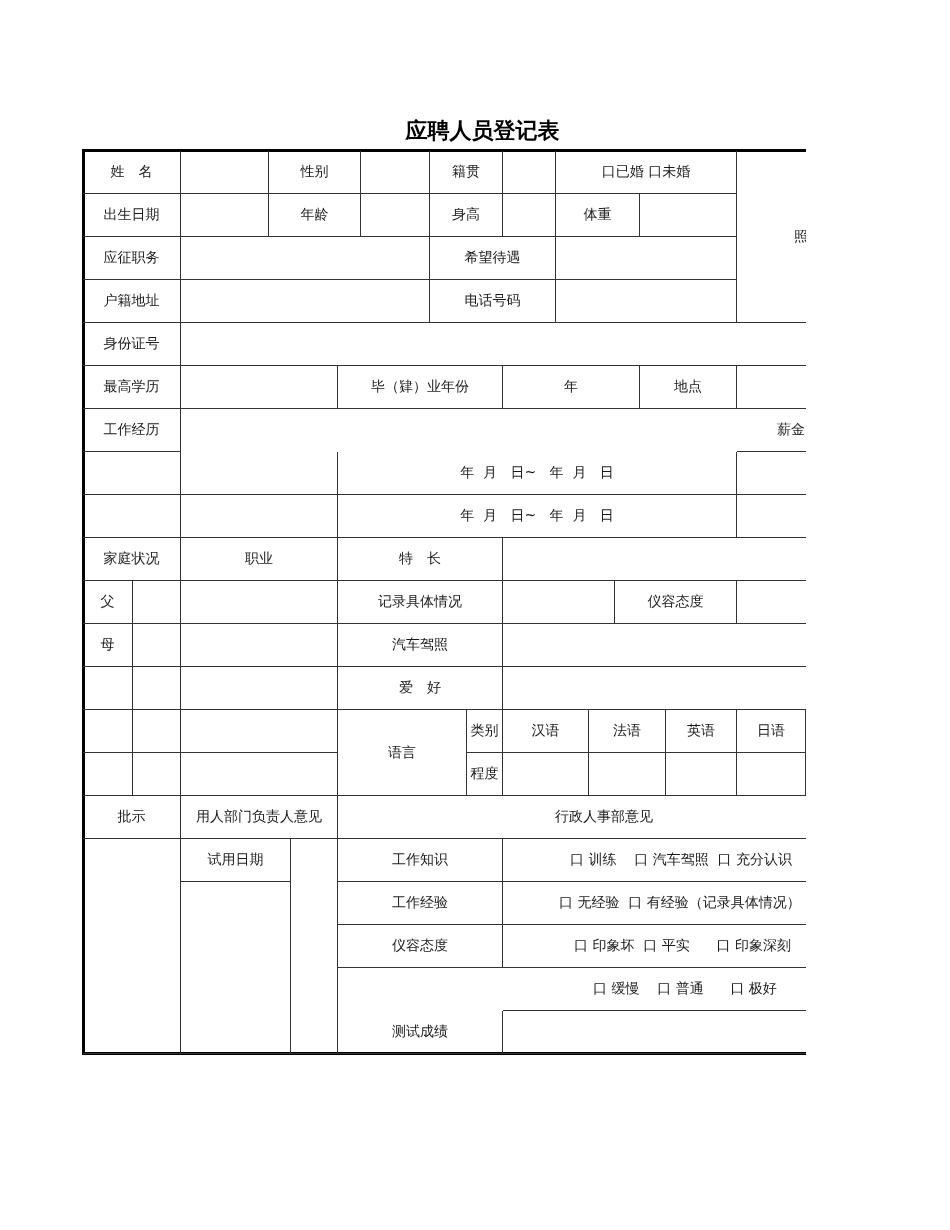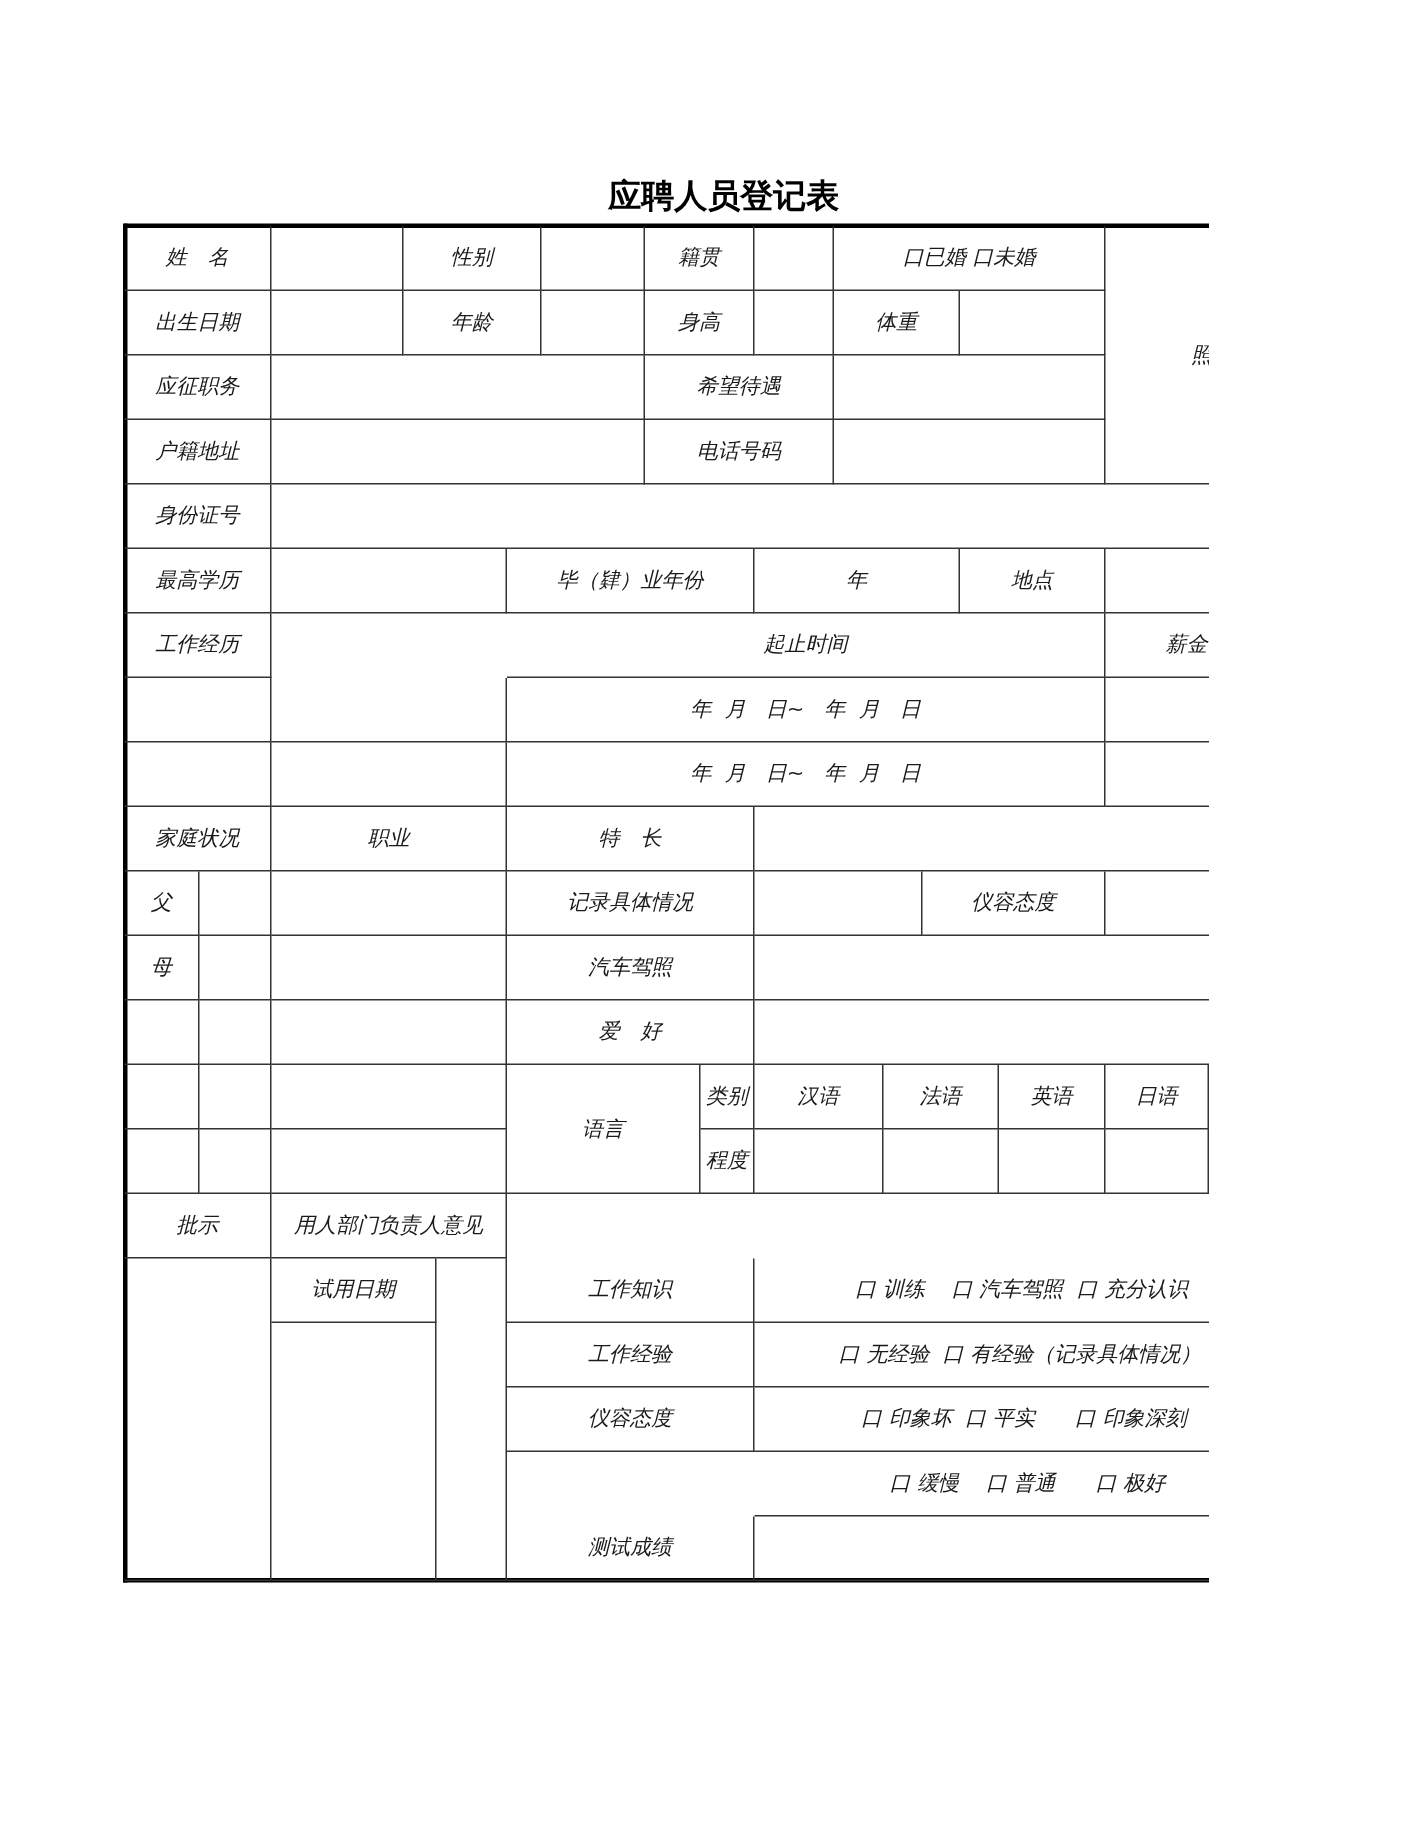--- a/index.html
+++ b/index.html
@@ -1,20 +1,20 @@
 <!DOCTYPE html>
 <html><head>
 <meta charset="utf-8">
 <style>
   html, body { margin:0; padding:0; background:#ffffff; }
   body { width:950px; height:1230px; position:relative; overflow:hidden;
          font-family:"DejaVu Sans", "Liberation Sans", sans-serif; color:#111; }
   .title { position:absolute; left:0; top:116px; width:965px; text-align:center;
            font-size:22px; font-weight:bold; letter-spacing:0px; color:#000; }
-  .clip { position:absolute; left:0; top:0; width:806px; height:1230px; overflow:hidden;font-style:italic; }
+  .clip { position:absolute; left:0; top:0; width:806px; height:1230px; overflow:hidden; }
   .cell { position:absolute; box-sizing:border-box; border-right:1px solid #333;
           border-bottom:1px solid #333; display:flex; align-items:center;
           justify-content:center; font-size:14px; color:#1a1a1a; white-space:nowrap; overflow:hidden; }
   .outer-top { position:absolute; left:83px; top:149px; width:760px; height:3px; background:#000; }
   .outer-left { position:absolute; left:82px; top:149px; width:3px; height:906px; background:#000; }
   .outer-bottom { position:absolute; left:82px; top:1052px; width:760px; height:3px; background:#000; }
 </style>
 </head>
 <body>
 
@@ -59,21 +59,20 @@
   <div class="cell" style="left:181px;top:323px;width:716px;height:43px;"></div>
 
   <div class="cell" style="left:83px;top:366px;width:98px;height:43px;">最高学历</div>
   <div class="cell" style="left:181px;top:366px;width:157px;height:43px;"></div>
   <div class="cell" style="left:338px;top:366px;width:165px;height:43px;">毕（肄）业年份</div>
   <div class="cell" style="left:503px;top:366px;width:137px;height:43px;">年</div>
   <div class="cell" style="left:640px;top:366px;width:97px;height:43px;">地点</div>
   <div class="cell" style="left:737px;top:366px;width:160px;height:43px;"></div>
 
   <div class="cell" style="left:83px;top:409px;width:98px;height:43px;">工作经历</div>
-  <div class="cell" style="left:338px;top:409px;width:399px;height:43px;">起止时间</div>
   <div class="cell" style="left:737px;top:409px;width:160px;height:43px;justify-content:flex-start;padding-left:40px;">
       <span>薪金</span>
     </div>
 
   <div class="cell" style="left:83px;top:452px;width:98px;height:43px;"></div>
   <div class="cell" style="left:181px;top:452px;width:157px;height:43px;"></div>
   <div class="cell" style="left:338px;top:452px;width:399px;height:43px;white-space:pre;">年  月   日~   年  月   日</div>
   <div class="cell" style="left:737px;top:452px;width:160px;height:43px;"></div>
 
   <div class="cell" style="left:83px;top:495px;width:98px;height:43px;"></div>
@@ -120,20 +119,23 @@
   <div class="cell" style="left:133px;top:753px;width:48px;height:43px;"></div>
   <div class="cell" style="left:181px;top:753px;width:157px;height:43px;"></div>
   <div class="cell" style="left:467px;top:753px;width:36px;height:43px;">程度</div>
   <div class="cell" style="left:503px;top:753px;width:86px;height:43px;"></div>
   <div class="cell" style="left:589px;top:753px;width:77px;height:43px;"></div>
   <div class="cell" style="left:666px;top:753px;width:71px;height:43px;"></div>
   <div class="cell" style="left:737px;top:753px;width:69px;height:43px;"></div>
 
   <div class="cell" style="left:83px;top:796px;width:98px;height:43px;">批示</div>
   <div class="cell" style="left:181px;top:796px;width:157px;height:43px;">用人部门负责人意见</div>
+  <div class="cell" style="left:338px;top:796px;width:559px;height:43px;justify-content:flex-start;padding-left:217px;">
+      <span>行政人事部意见</span>
+    </div>
 
   <div class="cell" style="left:83px;top:839px;width:98px;height:215px;"></div>
   <div class="cell" style="left:181px;top:839px;width:110px;height:43px;text-align:center;">试用日期</div>
   <div class="cell" style="left:181px;top:882px;width:110px;height:172px;"></div>
   <div class="cell" style="left:291px;top:839px;width:47px;height:215px;"></div>
 
   <div class="cell" style="left:338px;top:839px;width:165px;height:43px;">工作知识</div>
   <div class="cell" style="left:503px;top:839px;width:394px;height:43px;justify-content:flex-start;padding-left:67px;white-space:pre;">口 训练    口 汽车驾照  口 充分认识</div>
 
   <div class="cell" style="left:338px;top:882px;width:165px;height:43px;">工作经验</div>

